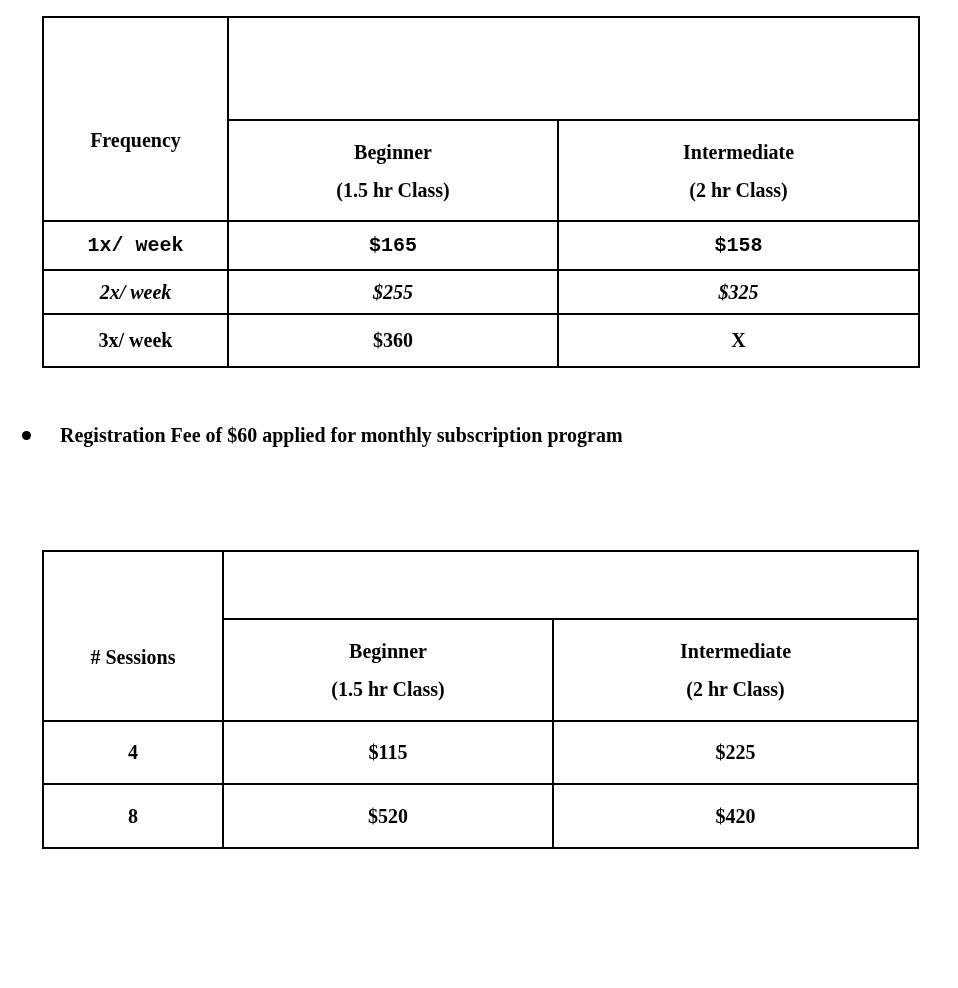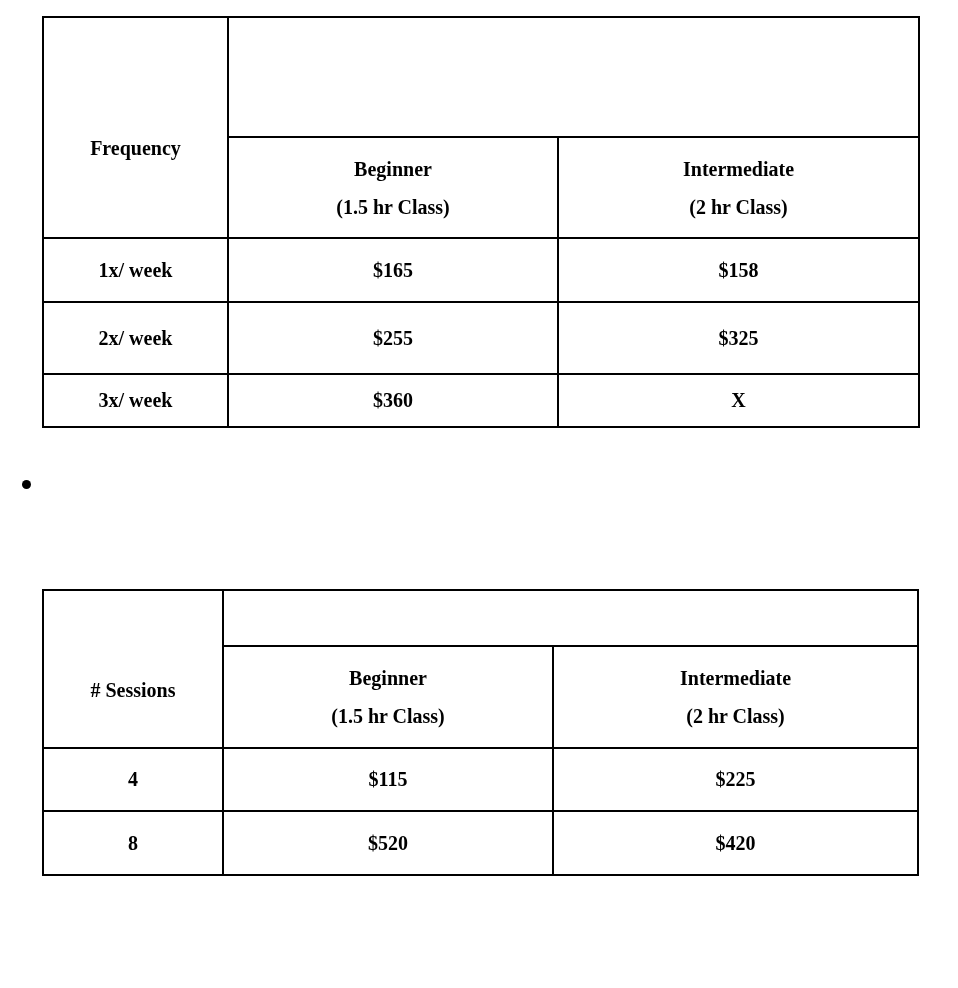--- a/index.html
+++ b/index.html
@@ -53,26 +53,26 @@
     line-height: 38px;
   }
   td.intermediate-cell {
     background: var(--intermediate-orange);
     line-height: 38px;
   }
   td.corner-cell {
     background: #ffffff;
     padding-top: 42px;
   }
-  tr.t1-header1 { height: 120px; }
+  tr.t1-header1 { height: 103px; }
   tr.t1-header2 { height: 101px; }
-  tr.t1-row1 { height: 64px; }
-  tr.t1-row2 { height: 72px; }
+  tr.t1-row1 { height: 49px; font-family: Liberation Mono, monospace; }
+  tr.t1-row2 { height: 44px; font-style: italic; }
   tr.t1-row3 { height: 53px; }
-  tr.t2-header1 { height: 56px; }
+  tr.t2-header1 { height: 68px; }
   tr.t2-header2 { height: 102px; }
   tr.t2-row1 { height: 63px; }
   tr.t2-row2 { height: 64px; }
 
   .note {
     display: flex;
     align-items: center;
     margin-left: 22px;
     font-weight: bold;
     font-size: 20px;
@@ -134,20 +134,21 @@
       <tr class="t1-row3">
         <td>3x/ week</td>
         <td>$360</td>
         <td>X</td>
       </tr>
     </tbody>
   </table>
 
   <div class="note" id="note1">
     <span class="bullet-dot"></span>
+    <span>Registration Fee of $60 applied for monthly subscription program</span>
   </div>
 
   <table class="pricing" id="table-option2">
     <colgroup>
       <col style="width:180px">
       <col style="width:330px">
       <col style="width:365px">
     </colgroup>
     <tbody>
       <tr class="t2-header1">

